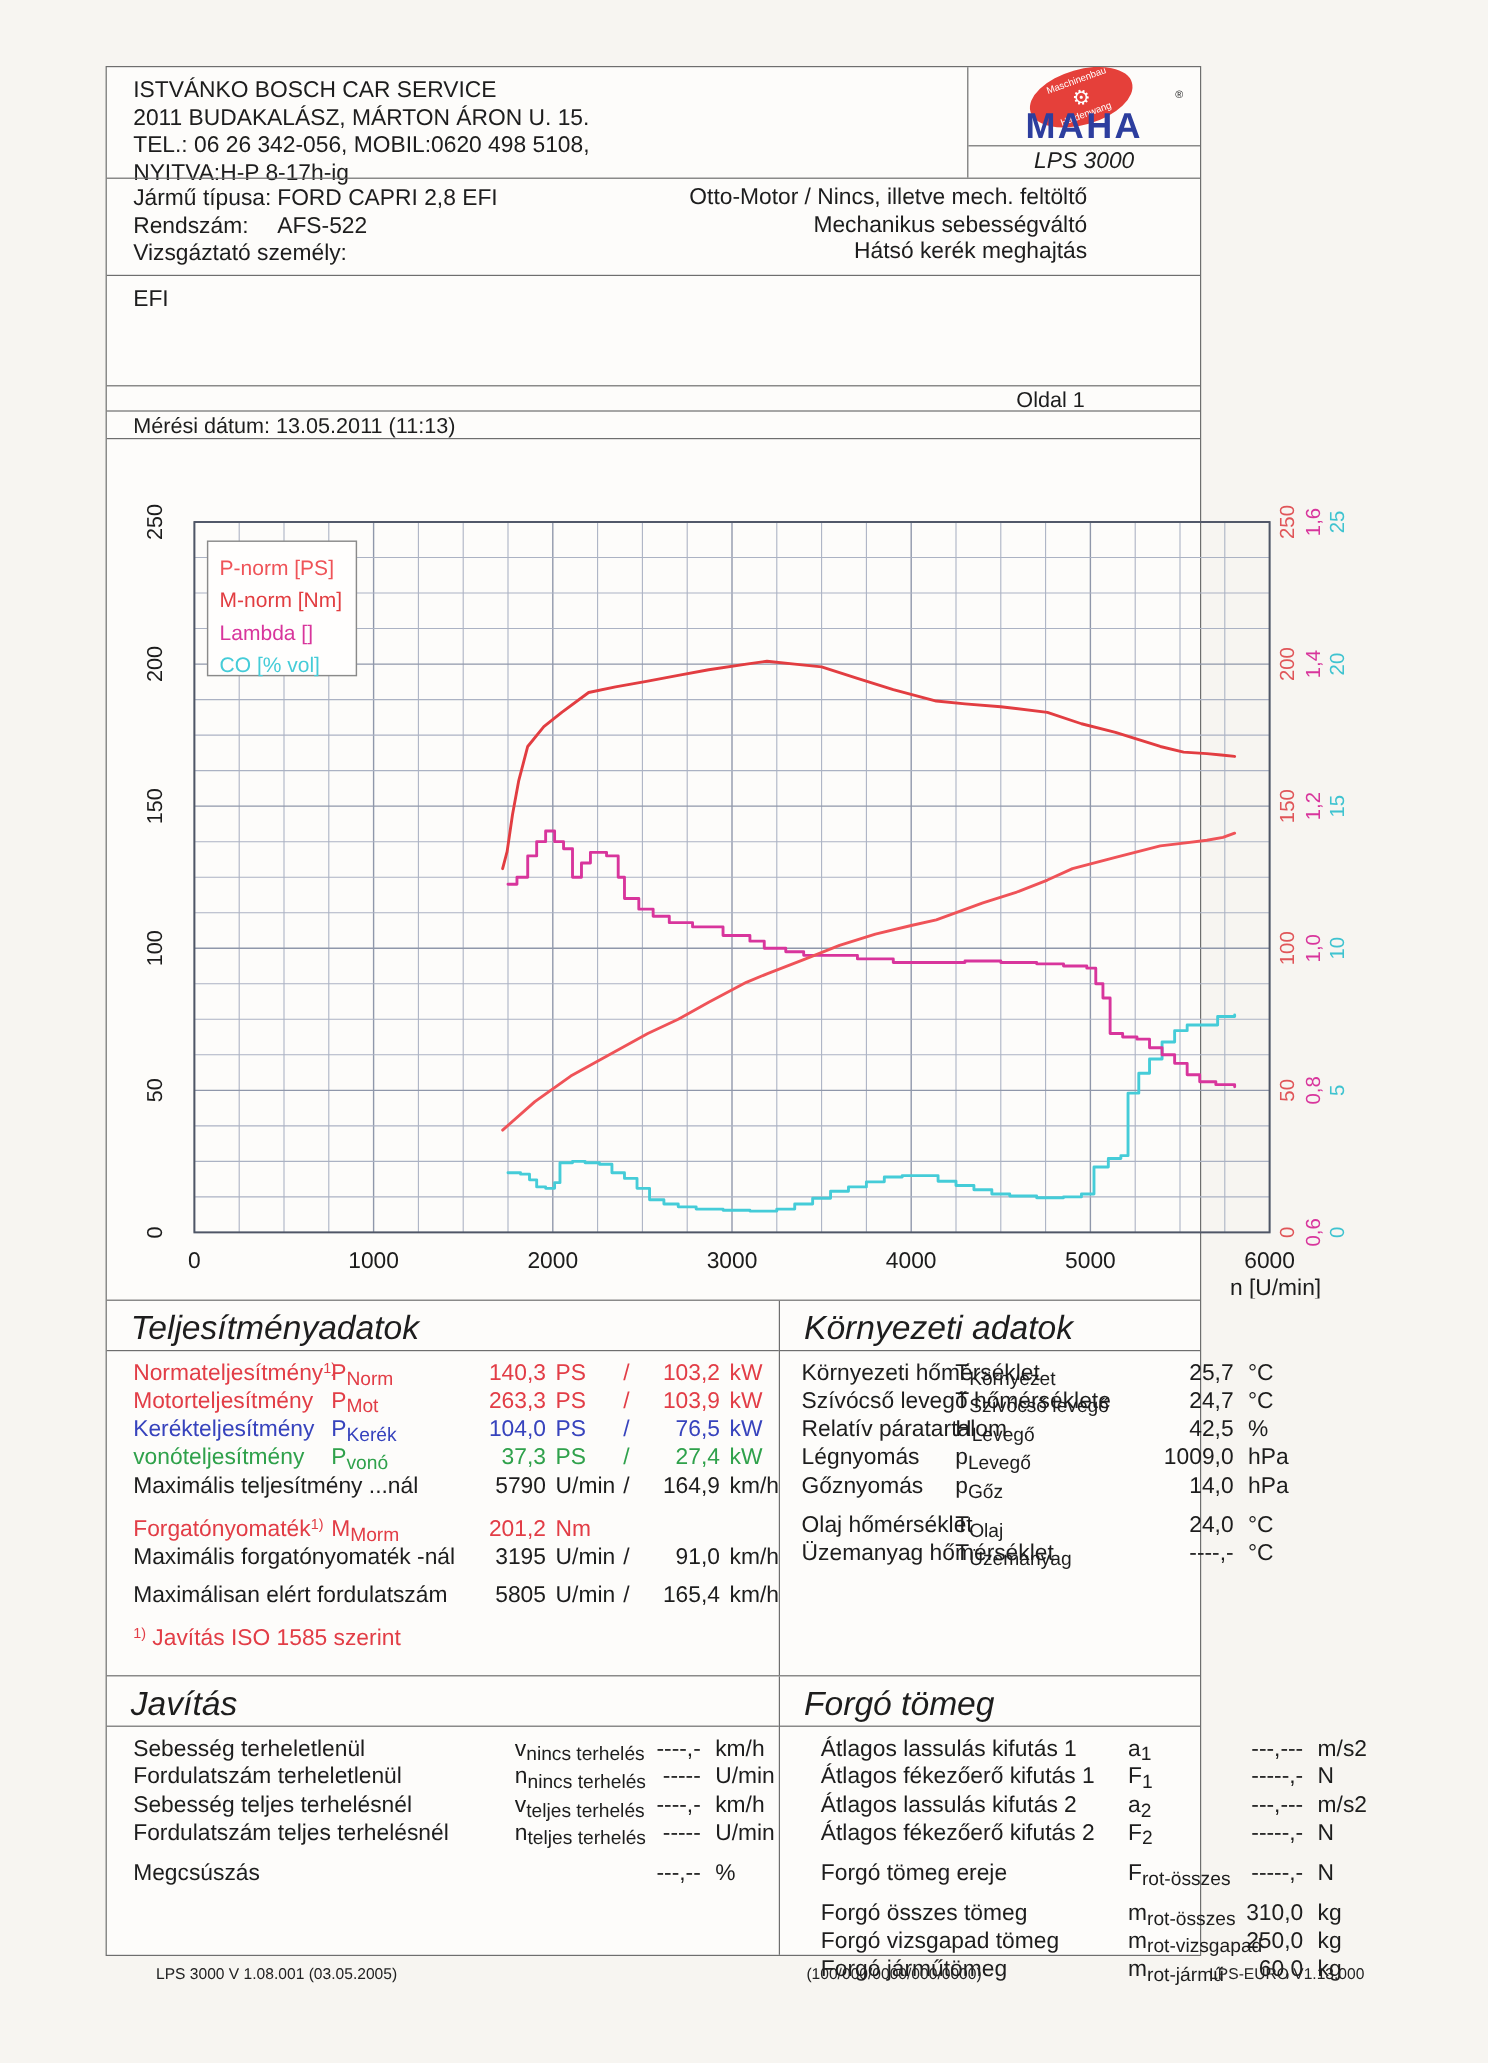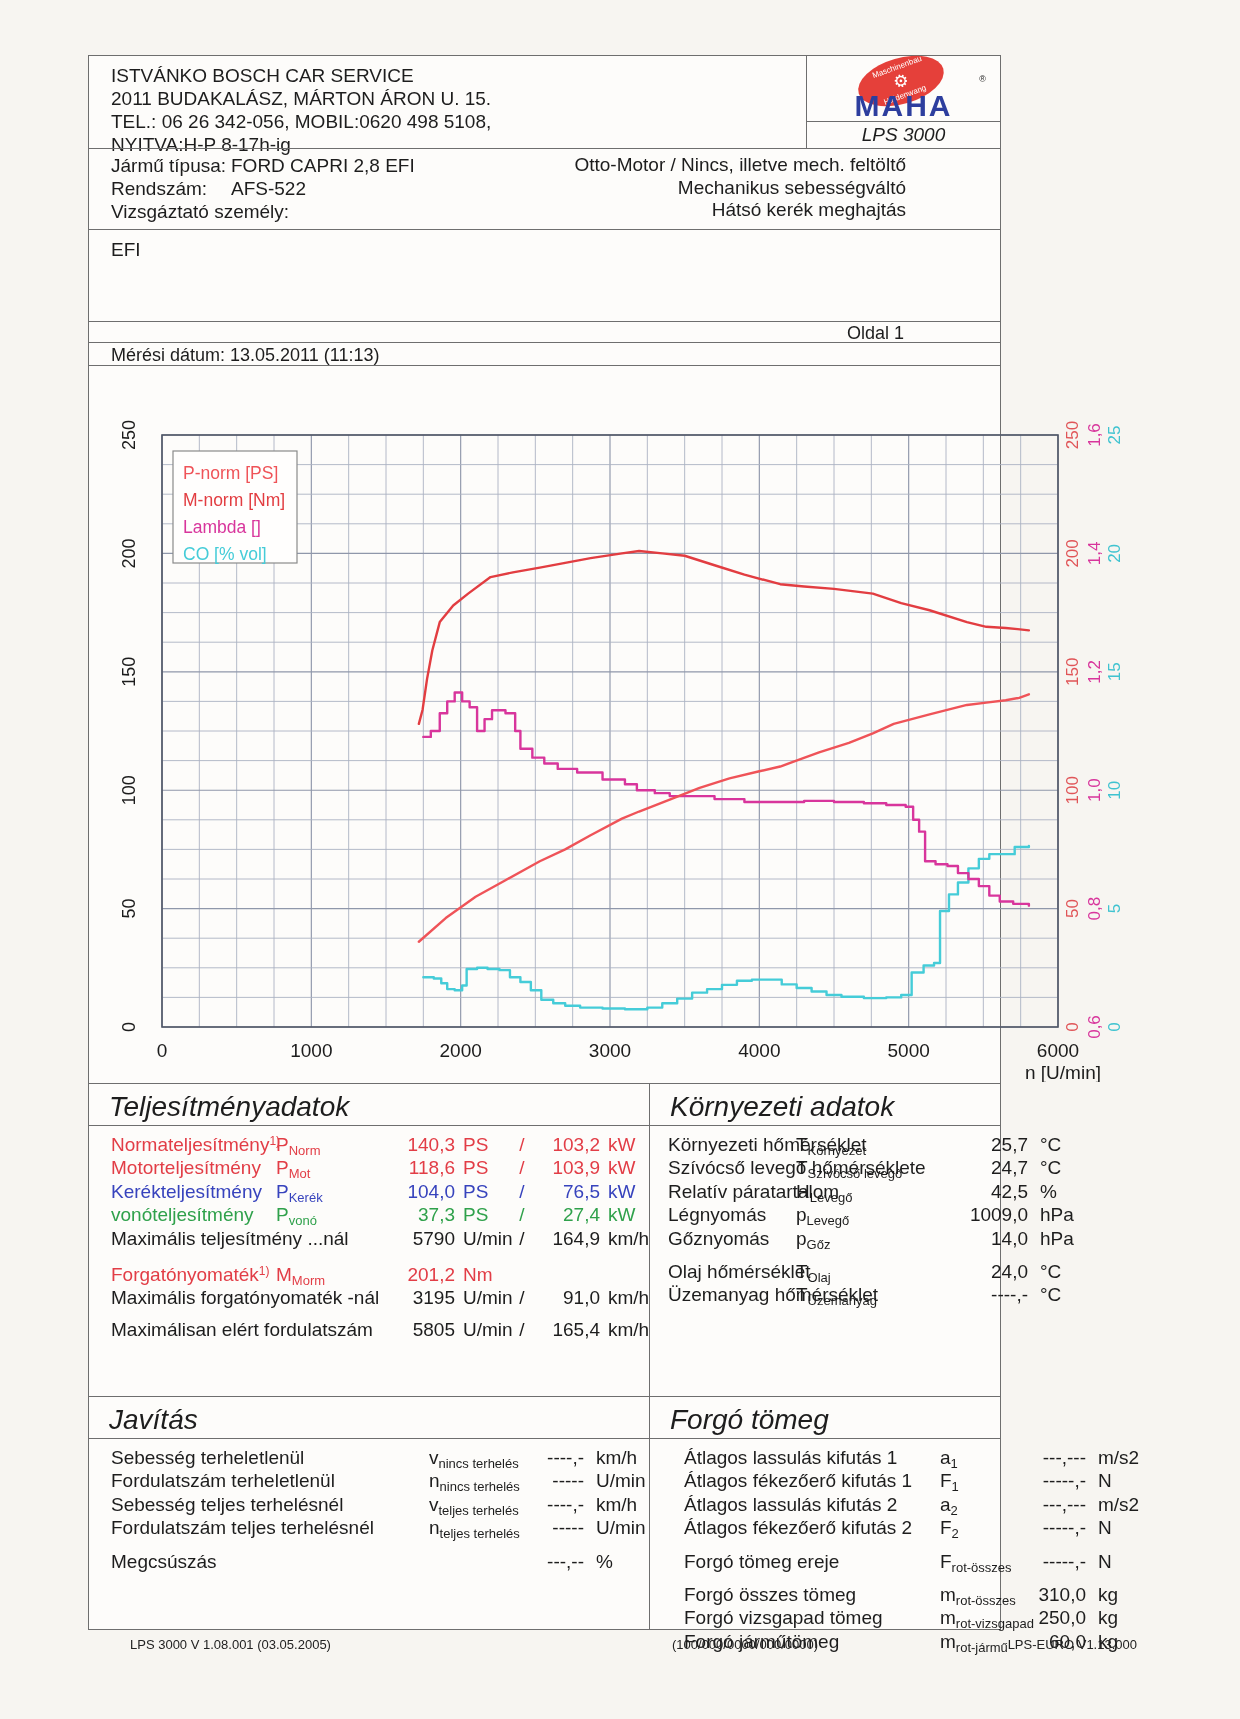--- a/index.html
+++ b/index.html
@@ -67,21 +67,21 @@
   .sec.slip{height:233px;}
   .half{position:absolute;top:0;bottom:0;box-sizing:border-box;}
   .half.lh{left:0;width:560px;}
   .half.rh{left:560px;right:0;border-left:1.4px solid #6e6e6e;}
   .half-title{
     height:42px;border-bottom:1.4px solid #6e6e6e;box-sizing:border-box;
     font-size:28px;font-style:italic;padding:7px 0 0 20px;
   }
   .rows{padding-top:8px;font-size:19px;}
   .row{position:relative;height:23.4px;white-space:nowrap;}
-  sub{font-size:13px;vertical-align:baseline;position:relative;top:4px;}
+  sub{font-size:16px;vertical-align:baseline;position:relative;top:4px;}
   sup.fnmark{font-size:12px;vertical-align:baseline;position:relative;top:-6px;}
 
   
   .prow .c-label{position:absolute;left:22px;}
   .prow .c-sym{position:absolute;left:187px;}
   .prow .c-v1{position:absolute;left:272px;width:94px;text-align:right;}
   .prow .c-u1{position:absolute;left:374px;}
   .prow .c-sl{position:absolute;left:424px;width:18px;text-align:center;}
   .prow .c-v2{position:absolute;left:428px;width:83px;text-align:right;}
   .prow .c-u2{position:absolute;left:519px;}
@@ -277,21 +277,21 @@
             <span class="c-v1">140,3</span>
             <span class="c-u1">PS</span>
             <span class="c-sl">/</span>
             <span class="c-v2">103,2</span>
             <span class="c-u2">kW</span>
           </div>
 
           <div class="row prow" style="color: rgb(226, 61, 70);">
             <span class="c-label"><span>Motorteljesítmény</span><sup class="fnmark"></sup></span>
             <span class="c-sym"><span>P</span><sub>Mot</sub></span>
-            <span class="c-v1">118,6</span>
+            <span class="c-v1">263,3</span>
             <span class="c-u1">PS</span>
             <span class="c-sl">/</span>
             <span class="c-v2">103,9</span>
             <span class="c-u2">kW</span>
           </div>
 
           <div class="row prow" style="color: rgb(55, 67, 189);">
             <span class="c-label"><span>Kerékteljesítmény</span><sup class="fnmark"></sup></span>
             <span class="c-sym"><span>P</span><sub>Kerék</sub></span>
             <span class="c-v1">104,0</span>
@@ -349,20 +349,21 @@
             <span class="c-label"><span>Maximálisan elért fordulatszám</span><sup class="fnmark"></sup></span>
             <span class="c-sym"><span></span><sub></sub></span>
             <span class="c-v1">5805</span>
             <span class="c-u1">U/min</span>
             <span class="c-sl">/</span>
             <span class="c-v2">165,4</span>
             <span class="c-u2">km/h</span>
           </div>
 
         <div class="footnotes" id="perf-footnotes" style="color: rgb(226, 61, 70);">
+          <div><sup class="fnmark">1)</sup> <span>Javítás ISO 1585 szerint</span></div>
         </div>
       </div>
     </div>
     <div class="half rh">
       <div class="half-title">Környezeti adatok</div>
       <div class="rows">
 
           <div class="row erow">
             <span class="c-label">Környezeti hőmérséklet</span>
             <span class="c-sym"><span>T</span><sub>Környezet</sub></span>

